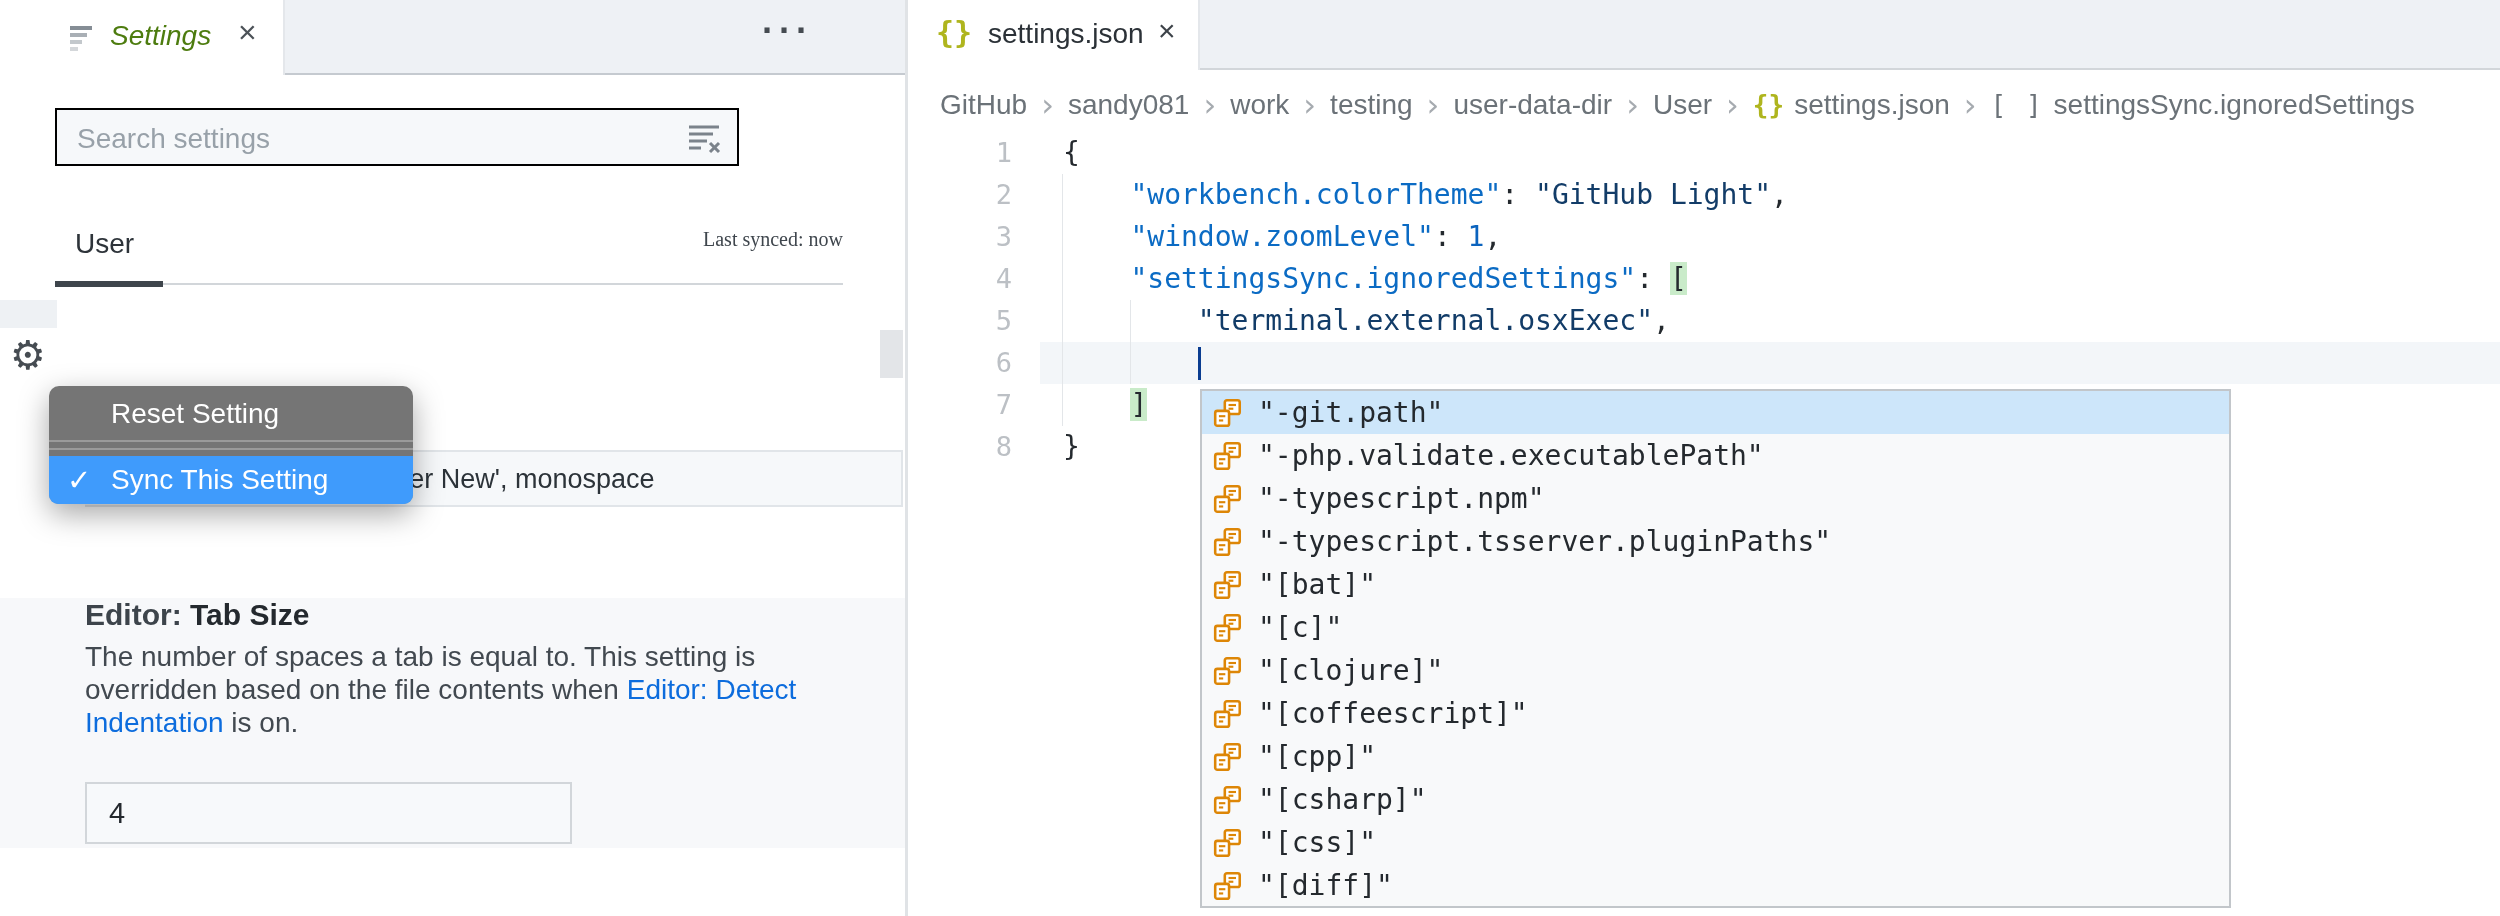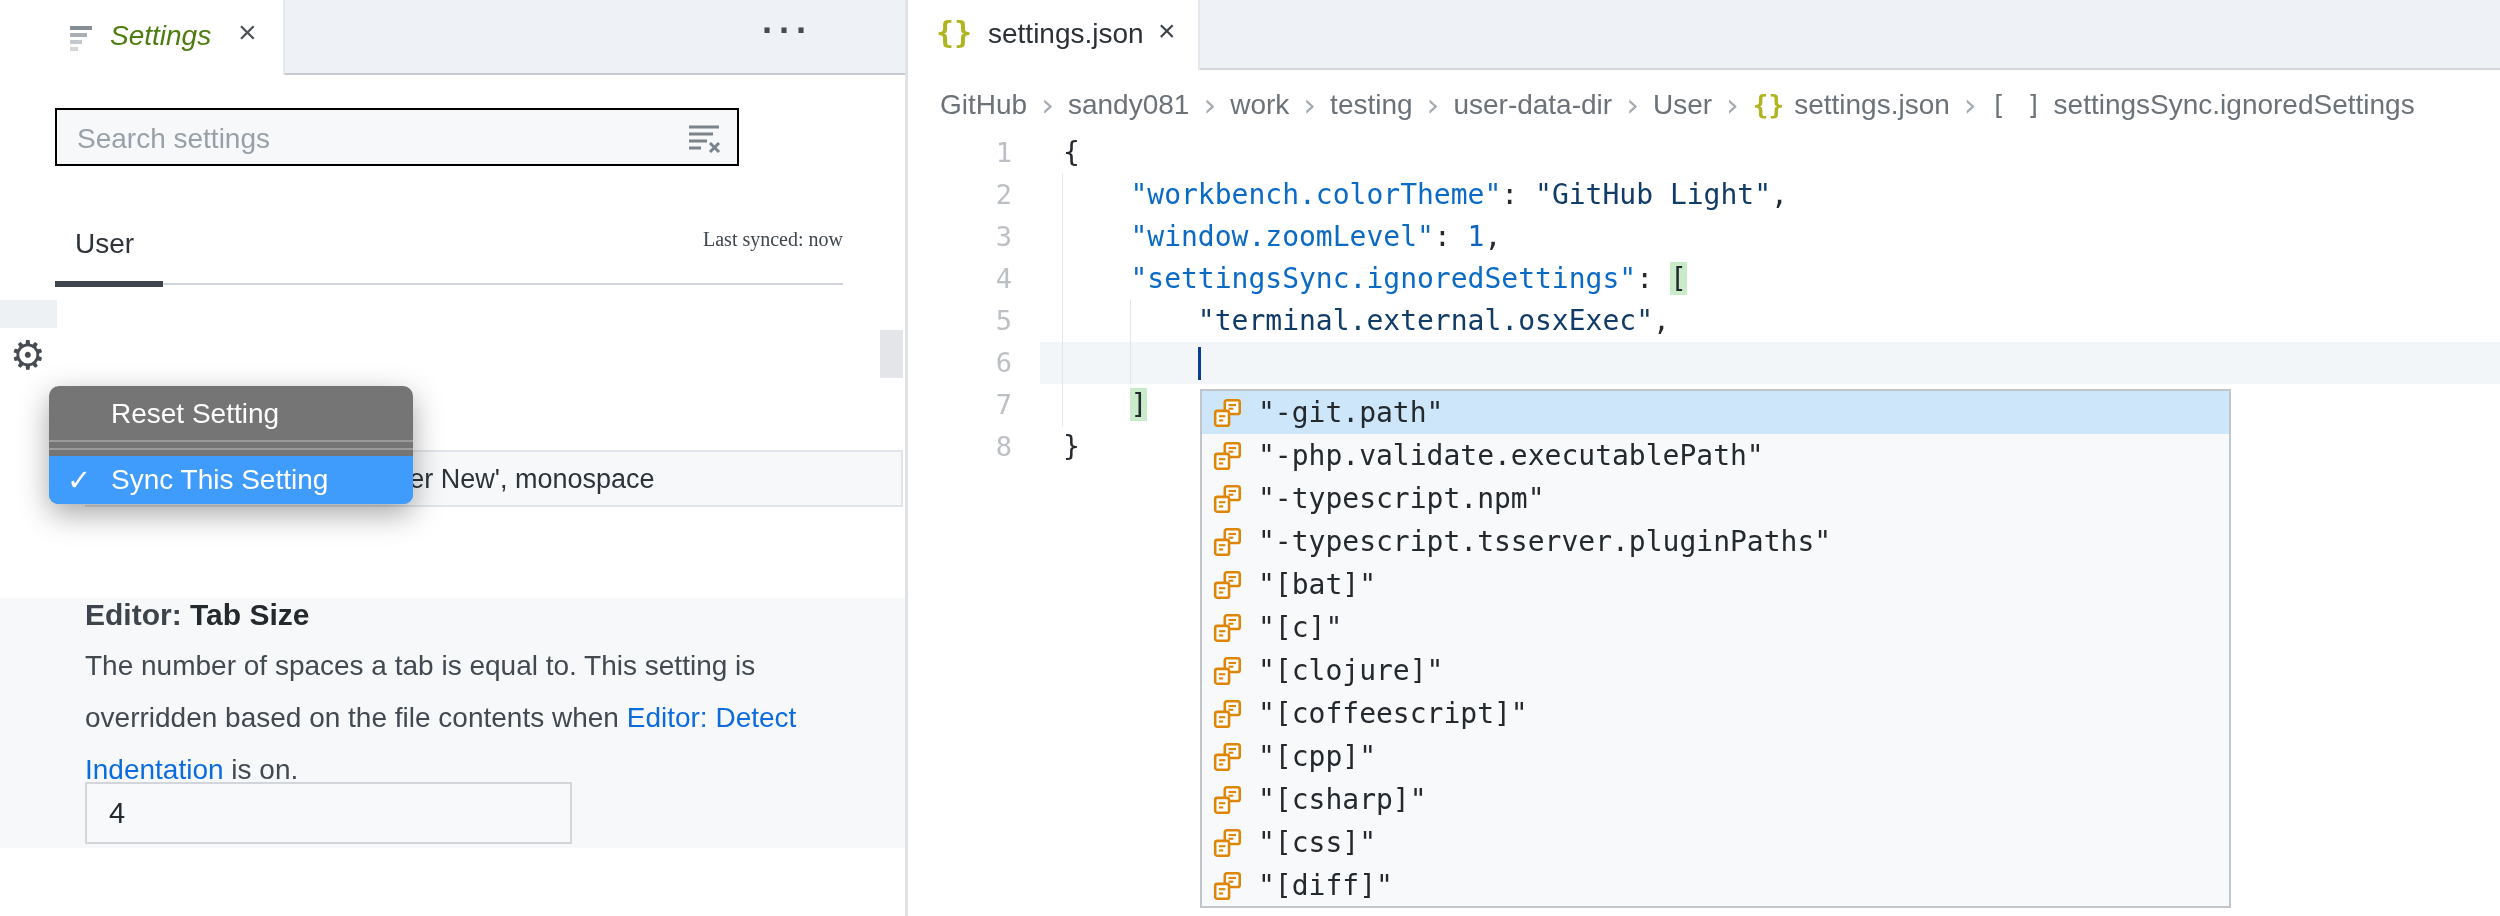--- a/index.html
+++ b/index.html
@@ -35,21 +35,21 @@
   .setting-title .cat { color:#3d444b; font-weight:600; }
   .setting-title .name { color:#24292e; font-weight:700; }
   .ff-title { left:85px; top:340px; }
   .ff-desc { left:85px; top:398px; font-size:28px; color:#424950; z-index:1; }
   .ff-input-row { left:85px; top:450px; width:818px; height:57px; background:#f6f8fa;
     border-top:2px solid #e1e5e9; border-bottom:2px solid #e1e5e9; border-right:2px solid #e1e5e9; z-index:1; }
   .ff-value { position:absolute; left:55px; top:0; line-height:55px; font-size:27px; color:#2c3339; white-space:nowrap; }
 
   .ts-row-bg { left:0; top:598px; width:905px; height:250px; background:#f7f8fa; }
   .ts-title { left:85px; top:598px; }
-  .ts-desc { left:85px; top:640px; width:780px; font-size:28px; line-height:52px; color:#424950; }
+  .ts-desc { left:85px; top:640px; width:780px; font-size:28px; line-height:33px; color:#424950; }
   .ts-desc a { color:#0c6cdd; text-decoration:none; }
   .ts-input { left:85px; top:782px; width:487px; height:62px; background:#f7f9fb; border:2px solid #d2d6da; }
   .ts-input-value { position:absolute; left:22px; top:0; line-height:58px; font-size:29px; color:#24292e; }
 
   .lp-scrollbar { left:880px; top:330px; width:23px; height:48px; background:#e3e5e8; }
   .panel-border { left:905px; top:0; width:3px; height:916px; background:#e0e3e6; }
 
   
   .ctx-menu { left:6px; top:386px; width:364px; background:#757575; border-radius:10px;
     box-shadow:0 10px 30px rgba(0,0,0,0.35); padding-top:7px; z-index:30;margin-left:43px; }

